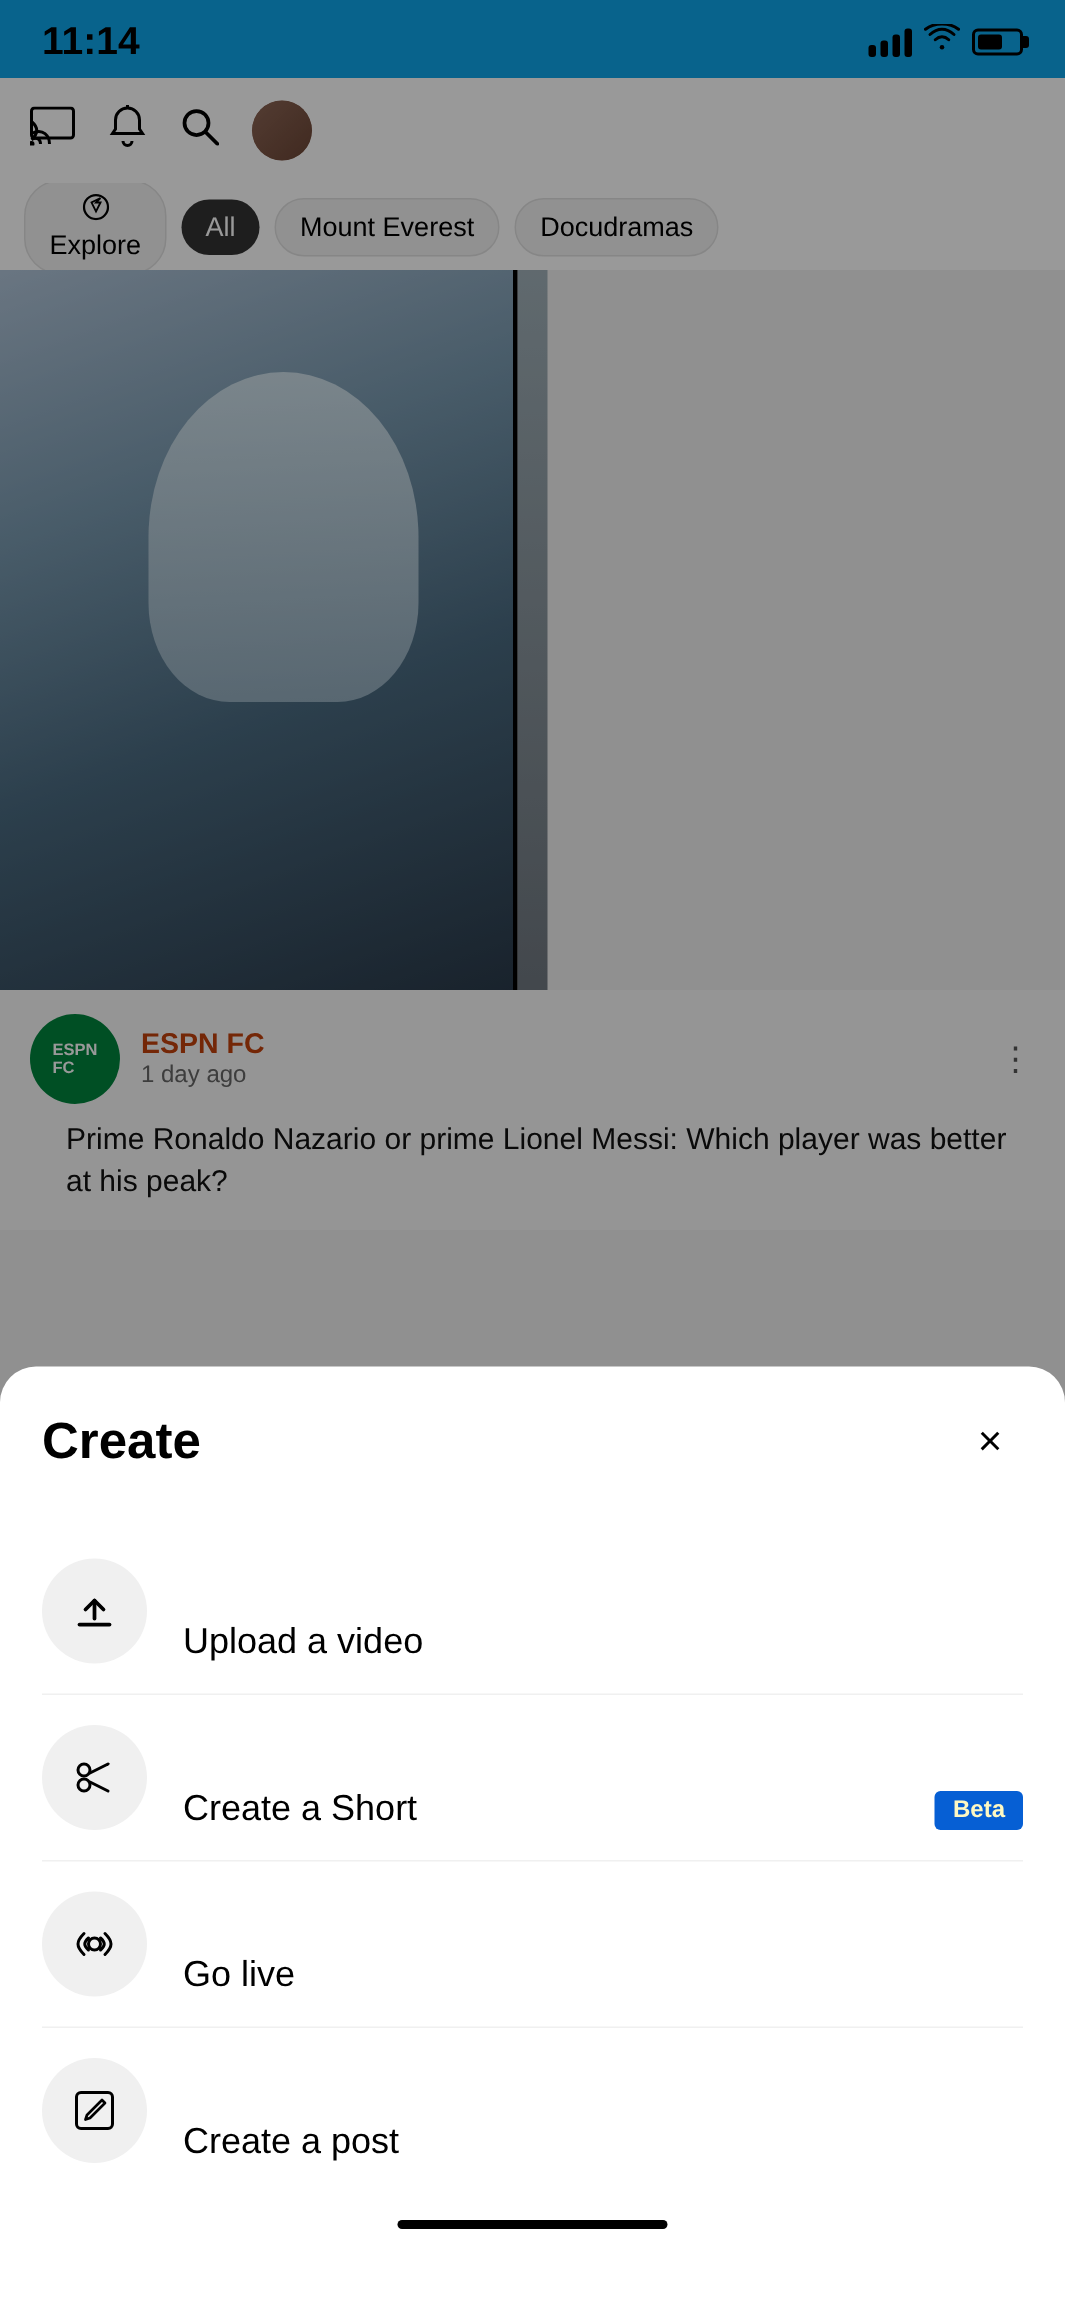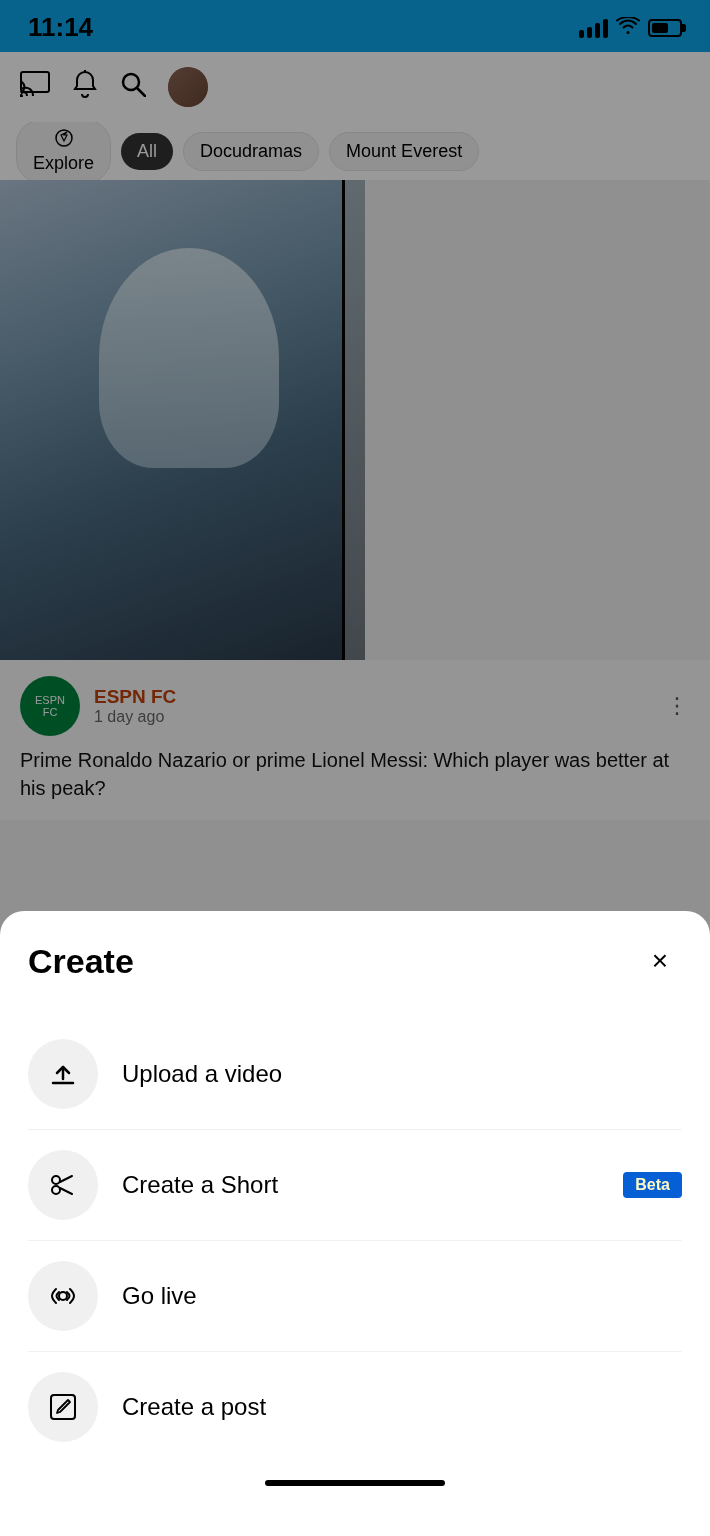--- a/index.html
+++ b/index.html
@@ -279,22 +279,22 @@
       background: #00843D;
       display: flex;
       align-items: center;
       justify-content: center;
       position: relative;
       overflow: hidden;
     }
     .espn-logo-text {
       color: #fff;
       font-size: 11px;
-      font-weight: 400;
-      text-align: center;
+      font-weight: 700;
+      text-align: left;
       line-height: 1.1;
     }
     .espn-meta h3 {
       font-size: 19px;
       font-weight: 700;
       color: #c2410c;
     }
     .espn-meta p {
       font-size: 16px;
       color: #666;
@@ -302,20 +302,21 @@
     .three-dots {
       font-size: 22px;
       color: #555;
       cursor: pointer;
       letter-spacing: 2px;
     }
     .espn-article {
       font-size: 20px;
       color: #111;
       line-height: 1.4;
+      margin-left: 24px;
     }
 
     
     .overlay {
       position: absolute;
       top: 0;
       left: 0;
       width: 100%;
       height: 100%;
       background: rgba(0,0,0,0.4);
@@ -349,21 +350,21 @@
       height: 44px;
       display: flex;
       align-items: center;
       justify-content: center;
       cursor: pointer;
       font-size: 28px;
       color: #000;
     }
     .sheet-item {
       display: flex;
-      align-items: center;
+      align-items: flex-end;
       gap: 24px;
       padding: 20px 0;
       cursor: pointer;
     }
     .sheet-item-icon {
       width: 70px;
       height: 70px;
       border-radius: 50%;
       background: #f0f0f0;
       display: flex;
@@ -465,25 +466,25 @@
   <div class="chip explore">
     <svg width="18" height="18" viewBox="0 0 18 18" fill="none">
       <circle cx="9" cy="9" r="8" stroke="#000" stroke-width="1.5" fill="none"></circle>
       <path d="M12 6l-3 6-3-6 6-3-3 3z" stroke="#000" stroke-width="1.2" fill="none"></path>
     </svg>
     <span>Explore</span>
   </div>
   <div class="chip all">
     <span>All</span>
   </div>
+  <div class="chip mount-everest">
+    <span>Mount Everest</span>
+  </div>
   <div class="chip docudramas">
     <span>Docudramas</span>
-  </div>
-  <div class="chip mount-everest">
-    <span>Mount Everest</span>
   </div>
 </div>
 
 <div class="video-row">
   <div class="video-thumb">
     <div class="thumb-bg-1">
       <div class="whale-shape"></div>
     </div>
   </div>
   <div class="thumb-partial"></div>

